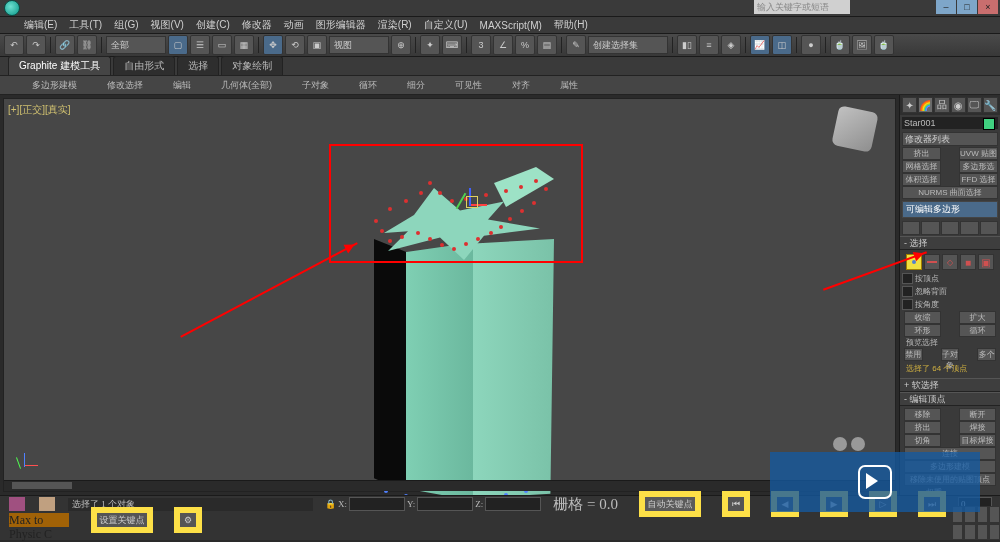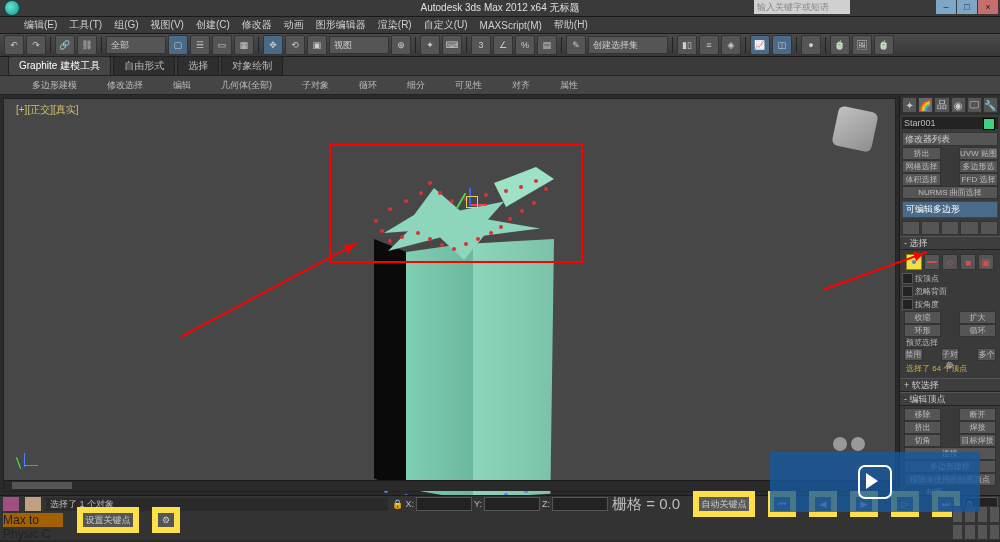--- a/index.html
+++ b/index.html
@@ -156,21 +156,21 @@
   }
   .viewport {
     position: relative;
     flex: 1;
     background: #474747;
     margin: 3px;
     border: 1px solid #222;
   }
   .vp-label {
     position: absolute;
-    top: 4px; left: 12px;
+    top: 4px; left: 4px;
     color: #d0c070;
     font-size: 10px;
   }
   .viewcube {
     position: absolute;
     top: 10px; right: 20px;
     width: 40px; height: 40px;
     background: linear-gradient(135deg, #e0e0e0, #a0a0a0);
     border-radius: 6px;
     transform: rotate(12deg);
@@ -446,22 +446,23 @@
     left: 4px; top: 0;
     font-size: 8px;
     color: #999;
     background: #444;
     padding: 0 3px;
   }
   .bottom-row {
     display: flex;
     align-items: center;
     height: 16px;
-    padding: 0 2px;
-    gap: 4px;
+    padding: 0 8px;
+    gap: 12px;
+    font-family: Liberation Serif, serif;
   }
   .mini-btn {
     width: 16px; height: 14px;
     background: #555;
     border: 1px solid #333;
   }
   .prompt-line {
     flex: 1;
     font-size: 9px;
     color: #bbb;
@@ -552,21 +553,20 @@
 
   .selected-count-label {
     font-size:8px;color:#bbb;text-align:left;padding-left:4px;
   }
 </style>
 </head>
 <body>
 
 <div class="titlebar">
   <div class="app-icon"></div>
-  <div class="title-text">Autodesk 3ds Max 2012 x64  无标题</div>
   <div class="search-top">输入关键字或短语</div>
   <div class="win-controls">
     <div class="win-btn win-min">–</div>
     <div class="win-btn win-max">□</div>
     <div class="win-btn win-close">×</div>
   </div>
 </div>
 
 <div class="menubar">
   <span class="menu-item">编辑(E)</span>

